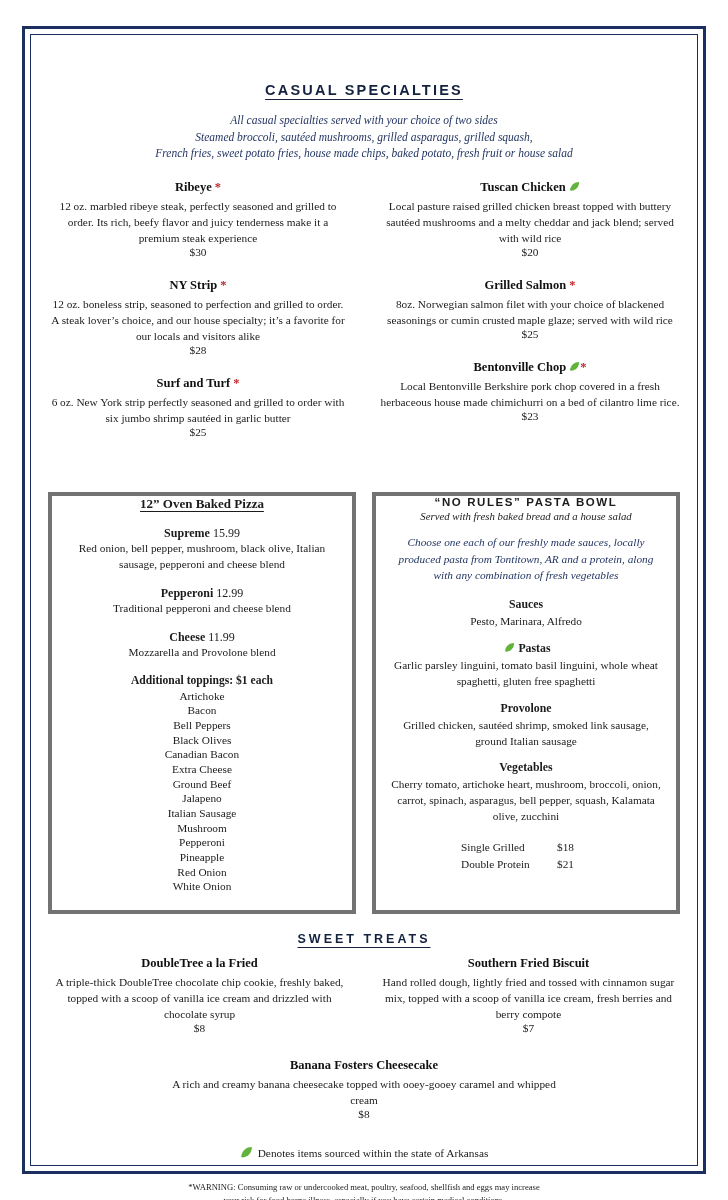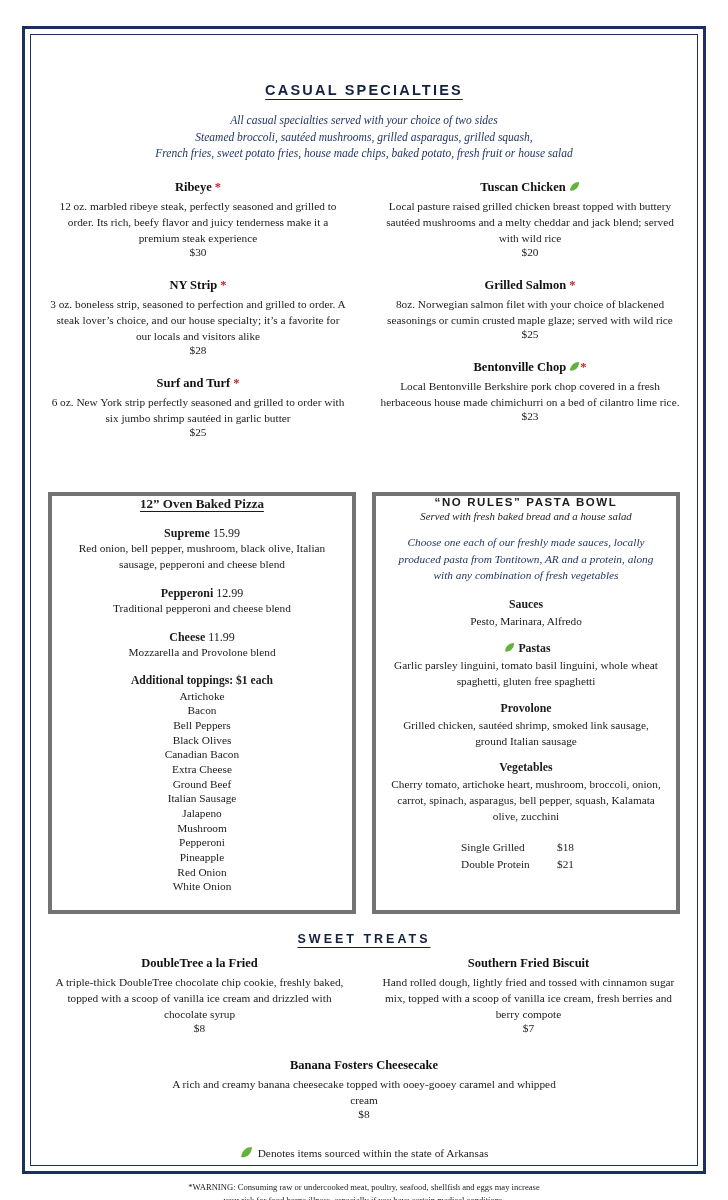--- a/index.html
+++ b/index.html
@@ -230,21 +230,21 @@
             <span>Ribeye</span><span class="asterisk"> *</span>
           </div>
           <div class="item-desc">12 oz. marbled ribeye steak, perfectly seasoned and grilled to order.  Its rich, beefy flavor and juicy tenderness make it a premium steak experience</div>
           <div class="price">$30</div>
         </div>
 
         <div class="item">
           <div class="item-name">
             <span>NY Strip</span><span class="asterisk"> *</span>
           </div>
-          <div class="item-desc">3 oz. boneless strip, seasoned to perfection and grilled to order.  A steak lover’s choice, and our house specialty; it’s a favorite for our locals and visitors alike</div>
+          <div class="item-desc">12 oz. boneless strip, seasoned to perfection and grilled to order.  A steak lover’s choice, and our house specialty; it’s a favorite for our locals and visitors alike</div>
           <div class="price">$28</div>
         </div>
 
         <div class="item">
           <div class="item-name">
             <span>Surf and Turf</span><span class="asterisk"> *</span>
           </div>
           <div class="item-desc">6 oz. New York strip perfectly seasoned and grilled to order with six jumbo shrimp sautéed in garlic butter</div>
           <div class="price">$25</div>
         </div>
@@ -315,22 +315,22 @@
 
         <div class="toppings-head">Additional toppings: $1 each</div>
         <div class="toppings-list">
           <div>Artichoke</div>
           <div>Bacon</div>
           <div>Bell Peppers</div>
           <div>Black Olives</div>
           <div>Canadian Bacon</div>
           <div>Extra Cheese</div>
           <div>Ground Beef</div>
+          <div>Jalapeno</div>
           <div>Italian Sausage</div>
-          <div>Jalapeno</div>
           <div>Mushroom</div>
           <div>Pepperoni</div>
           <div>Pineapple</div>
           <div>Red Onion</div>
           <div>White Onion</div>
         </div>
       </div>
 
       <div class="box">
         <div class="box-title box-title-sans">“NO RULES” PASTA BOWL</div>

